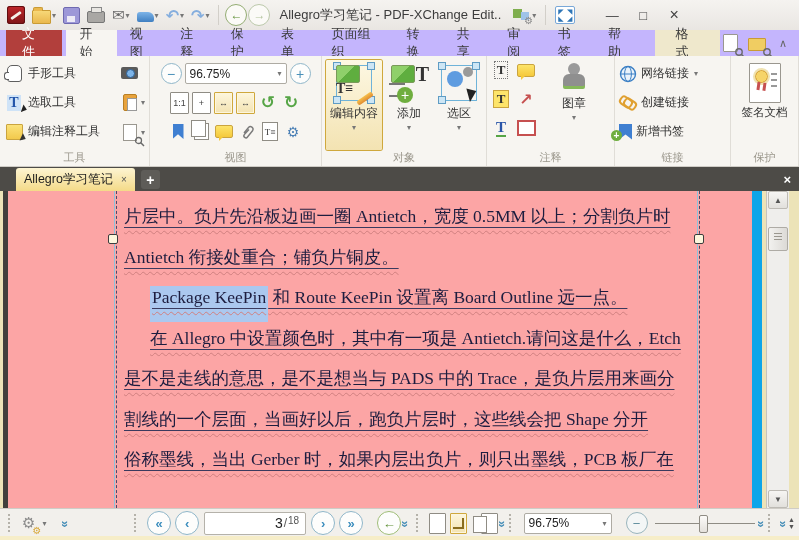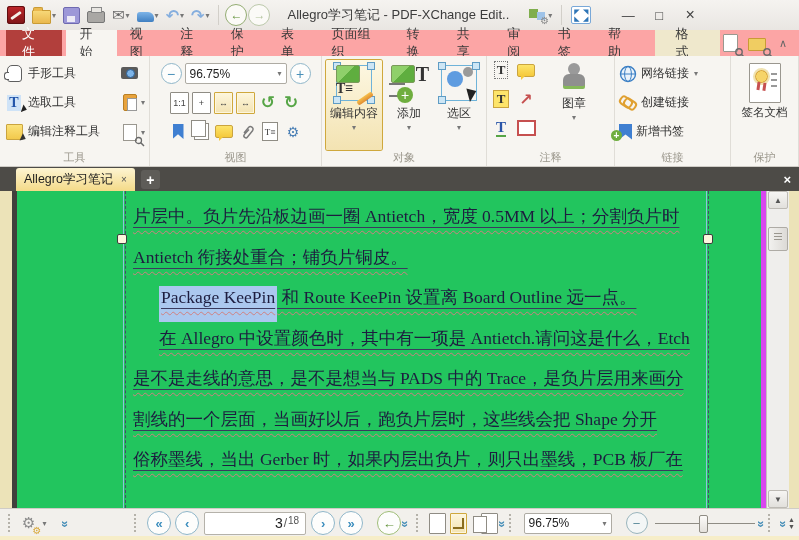--- a/index.html
+++ b/index.html
@@ -16,31 +16,31 @@
   .floppy{width:15px;height:15px;background:#9d98d8;border:1px solid #6f6ab0;border-radius:2px;position:relative;}
   .floppy::after{content:"";position:absolute;left:3px;bottom:1px;width:8px;height:6px;background:#eceaf6;}
   .printer{width:16px;height:10px;background:#a9a7a4;border:1px solid #777;border-radius:2px;position:relative;margin-top:4px;}
   .printer::before{content:"";position:absolute;top:-5px;left:3px;width:9px;height:4px;background:#e8e6e2;border:1px solid #888;}
   .glyph{font-size:15px;color:#6b6b6b;}
   .scanner{width:17px;height:10px;background:linear-gradient(#7db4e8,#3f7fc1);border-radius:3px 6px 2px 2px;margin-top:4px;}
   .undoredo{font-size:16px;color:#85aede;font-weight:bold;}
   .navcirc{width:20px;height:20px;border-radius:50%;border:1.5px solid #94ad73;display:flex;align-items:center;justify-content:center;font-size:12px;background:#fbfaf7;}
   #navback{color:#5d8f33;}
   #navfwd{color:#b3c49e;border-color:#bcc9ab;}
-  #wintitle{font-size:13px;color:#3c3c3c;margin:0 16px;white-space:nowrap;}
+  #wintitle{font-size:13px;color:#3c3c3c;margin:0 8px;white-space:nowrap;}
   .sessicon{position:relative;width:18px;height:16px;}
   .sessicon i{position:absolute;display:block;}
   .sq1{left:0;top:2px;width:9px;height:9px;background:#7fae4e;}
   .sq2{left:8px;top:5px;width:8px;height:8px;background:#9fc3e8;}
   .sessgear{position:absolute;right:-2px;bottom:-3px;font-size:10px;color:#8a8a8a;font-style:normal;}
   .fsbox{width:18px;height:16px;border:1px solid #79a8d8;border-radius:2px;position:relative;background:#fff;color:#2e75b6;}
   .fsbox span{position:absolute;font-size:7px;line-height:7px;}
   .winctl{font-size:13px;color:#444;width:30px;height:22px;display:flex;align-items:center;justify-content:center;border-radius:3px;}
   
-  #tabrow{position:absolute;top:30px;left:0;right:0;height:26px;background:#fca5a5;display:flex;align-items:stretch;}
+  #tabrow{position:absolute;top:30px;left:0;right:0;height:26px;background:#c4b5fd;display:flex;align-items:stretch;}
   .tab{display:flex;align-items:center;padding:0 13px;font-size:13px;color:#3a3a3a;cursor:default;}
   .tab.file{background:var(--accent-red,#b23f3c);color:#fff;margin-left:6px;padding:0 16px;}
   .tab.active{background:#f7f5f1;margin-left:4px;}
   .tab.format{background:#efe8cc;margin-left:10px;padding:0 20px;}
   #tabrow-right{margin-left:auto;display:flex;align-items:center;gap:4px;padding-right:6px;}
   .minidoc{width:13px;height:16px;background:#fff;border:1px solid #9a978f;border-radius:1px;position:relative;}
   .minifolder{width:16px;height:11px;background:#f0cd62;border:1px solid #c99b35;border-radius:1px;margin-top:3px;}
   .magsvg{position:absolute;right:-5px;bottom:-4px;}
   .chevup{font-size:11px;color:#666;padding:0 6px;}
   
@@ -126,21 +126,21 @@
   .certicon::after{content:"";position:absolute;left:7px;top:18px;width:3px;height:8px;background:#c65050;box-shadow:6px 0 0 #c65050;transform:rotate(8deg);}
   .certlines{position:absolute;right:3px;top:9px;width:6px;height:2px;background:#999;box-shadow:0 6px 0 #999,0 12px 0 #999;}
   
   #doctabs{position:absolute;top:167px;left:0;right:0;height:24px;background:#4d4b47;display:flex;align-items:flex-end;}
   #doctab-active{height:23px;margin-left:16px;background:linear-gradient(#fdf4d2,#f4da88);border-radius:3px 3px 0 0;display:flex;align-items:center;padding:0 8px;gap:8px;font-size:12.5px;color:#1d1d1d;}
   #doctab-close{font-size:10px;color:#555;}
   #doctab-add{width:19px;height:19px;margin:0 0 2px 6px;background:#5e5c58;border-radius:3px;color:#fff;font-size:14px;font-weight:bold;display:flex;align-items:center;justify-content:center;}
   #docbar-close{margin-left:auto;margin-right:8px;margin-bottom:4px;color:#fff;font-size:13px;font-weight:bold;}
   
   #docarea{position:absolute;top:191px;left:0;right:0;height:317px;background:#ece3b8;overflow:hidden;}
-  #page{position:absolute;left:12px;top:0;bottom:0;width:744px;background:#22c55e;border-left:5px solid #413f3c;border-right:10px solid #d946ef;}
+  #page{position:absolute;left:3px;top:0;bottom:0;width:744px;background:#fca5a5;border-left:5px solid #413f3c;border-right:10px solid #0ea5e9;}
   #pagetext{position:absolute;left:116px;top:5px;width:578px;font-family:"Liberation Serif","DejaVu Serif",serif;font-size:17.5px;line-height:40.5px;color:#1d1d3f;white-space:nowrap;}
   .dl.ind{padding-left:26px;}
   .u{text-decoration:underline;text-decoration-color:#3a3a5e;text-decoration-thickness:1px;text-underline-offset:5px;}
   .w{text-decoration:underline wavy #d08080;text-decoration-thickness:1px;text-underline-offset:8px;}
   .sel{background:var(--sel-blue,#abc8ef);padding:1px 2px 15px 2px;}
   .framev{position:absolute;top:0;bottom:0;width:3px;}
   .framev i{position:absolute;top:0;bottom:0;display:block;}
   .fsolid{left:0;width:0;border-left:1.5px solid #8fc3dd;}
   .fdash{left:2px;width:0;border-left:1px dashed #4a4a6a;}
   #frame-left{left:106px;}

